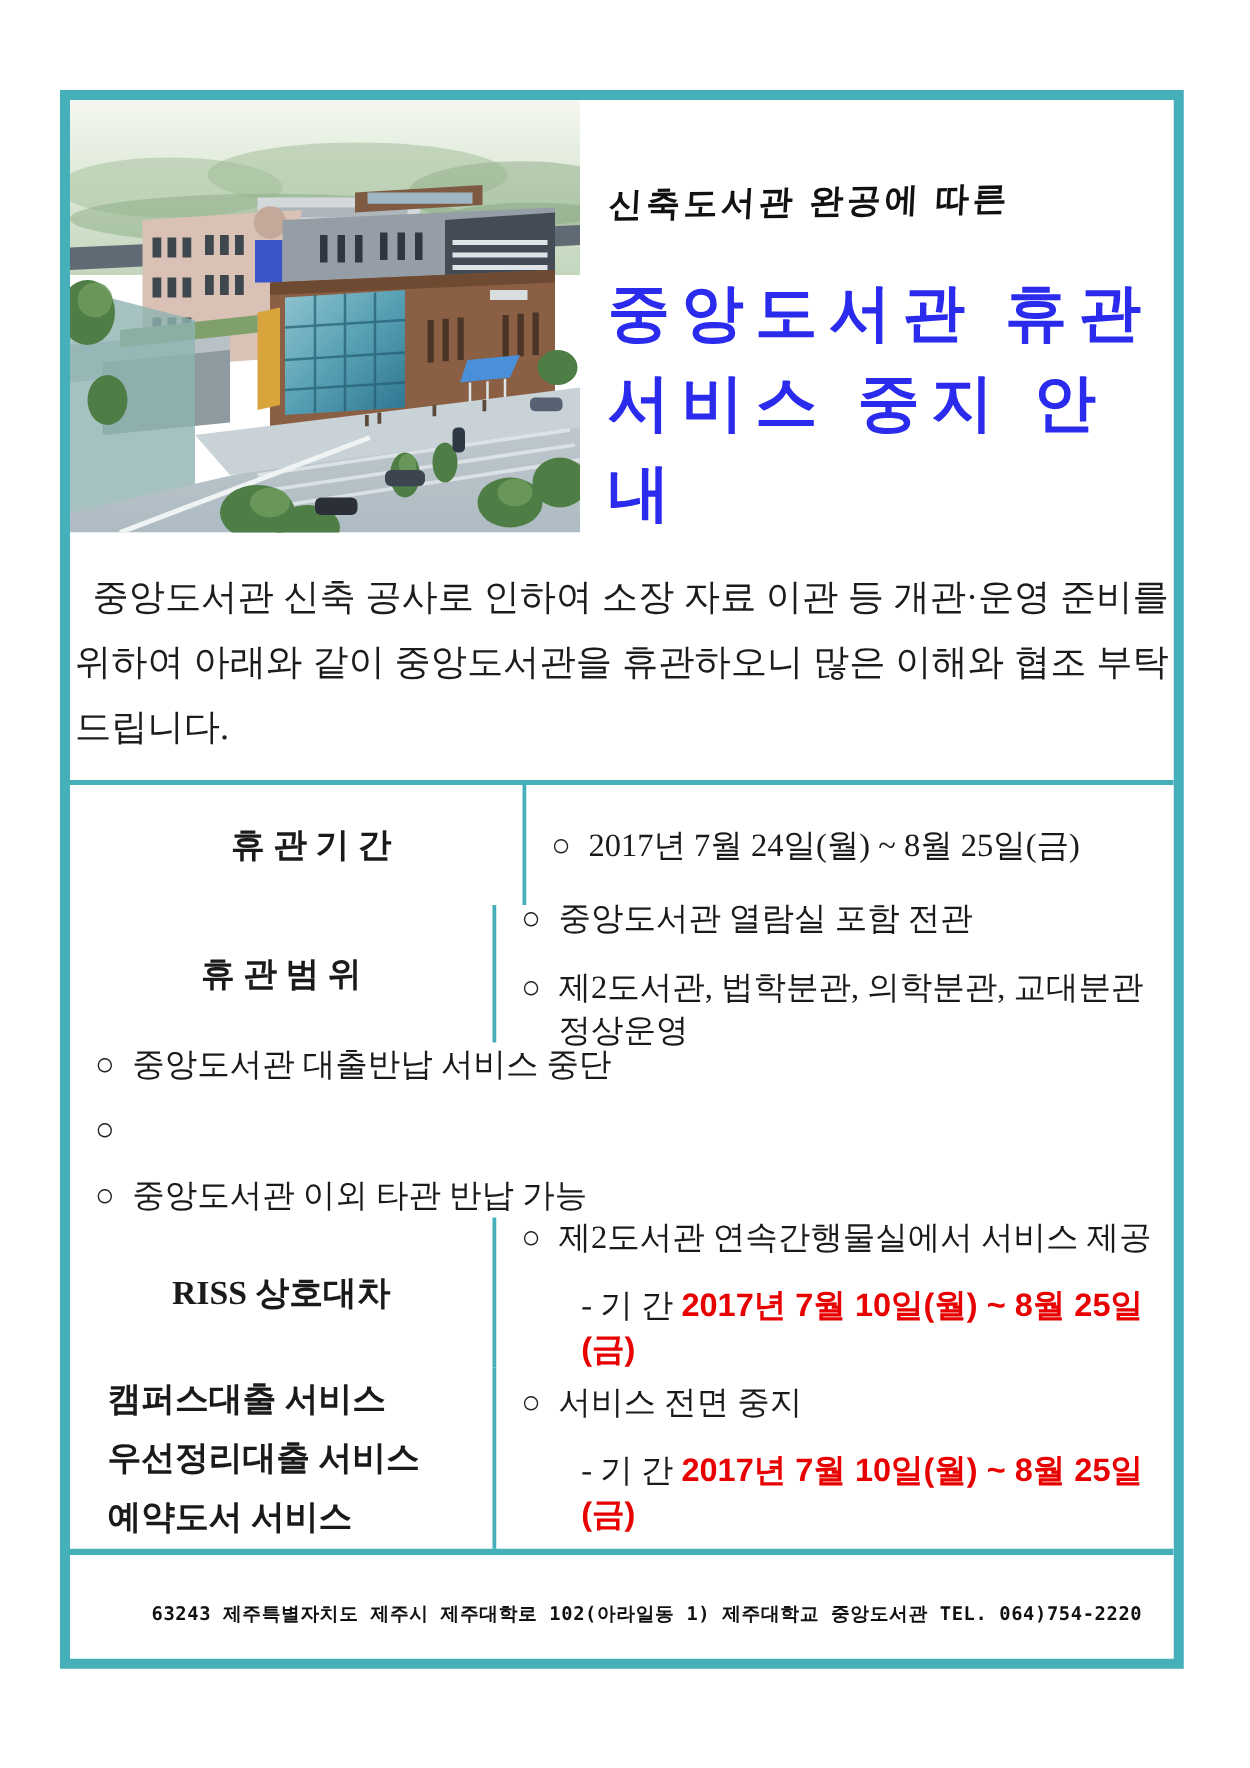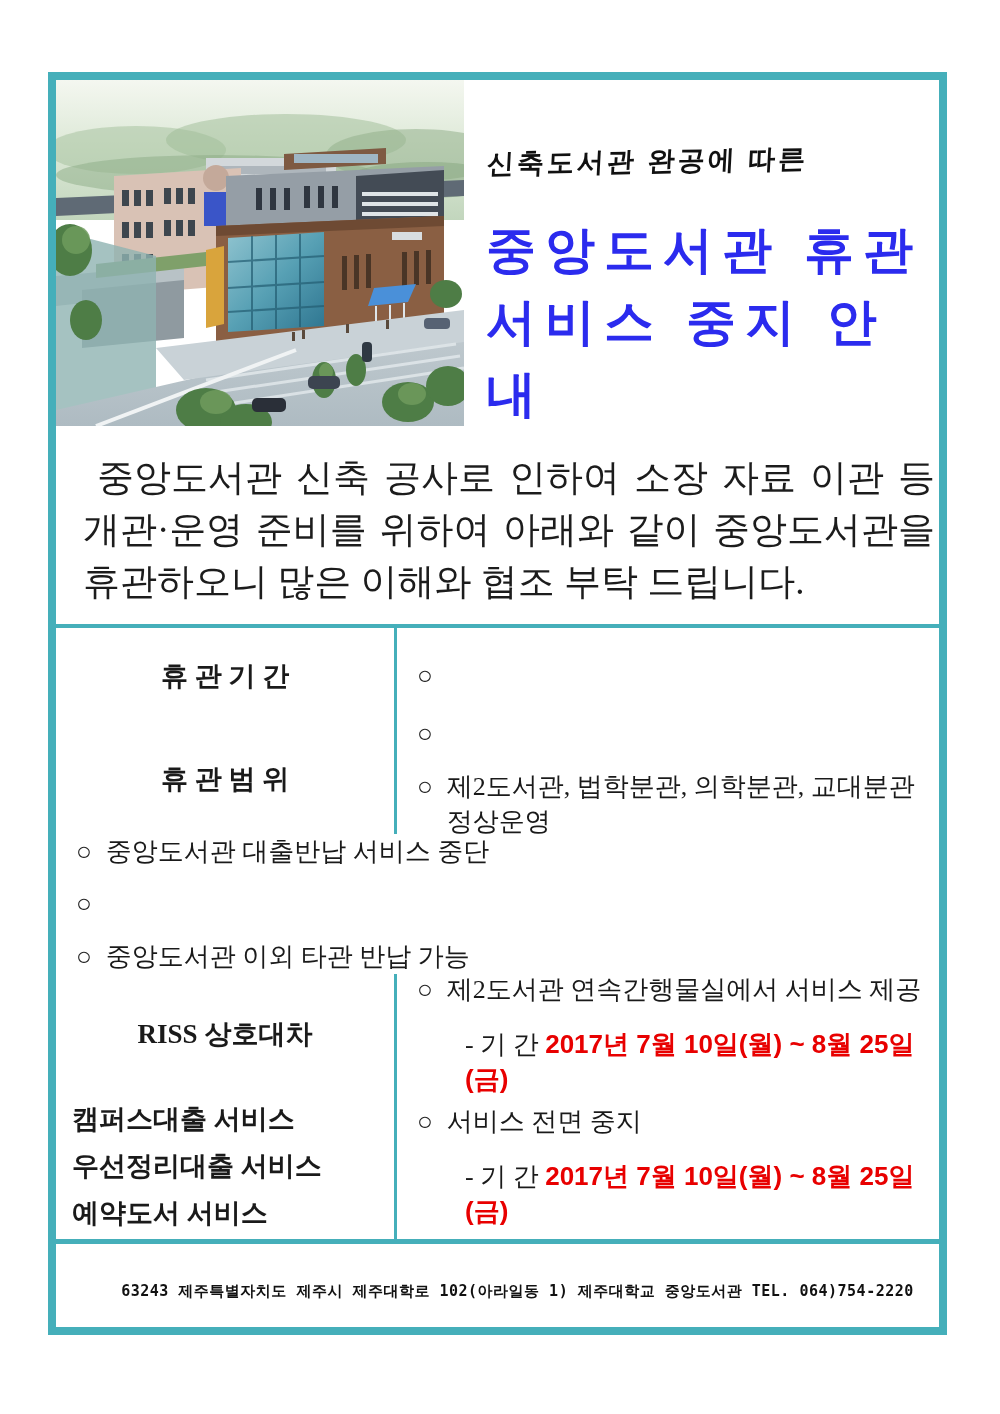--- a/index.html
+++ b/index.html
@@ -38,45 +38,44 @@
     font-weight: 700;
     font-size: 50px;
     line-height: 72px;
     letter-spacing: 9px;
     color: #2b2bee;
     white-space: pre-line;
   }
   
   .intro {
     padding: 24px 4px 0 4px;
-    font-size: 37px;
+    font-size: 29px;
     line-height: 52px;
     text-align: justify;
     text-indent: 14px;
     color: #1c1c1c;
-    margin-left: 23px;
   }
   
   .notice-table {
     margin-top: 16px;
     border-top: 4px solid #45afba;
     border-bottom: 5px solid #45afba;
   }
   .t-row { display: flex; align-items: stretch; }
   .t-label {
     width: 341px; flex: none;
     border-right: 3px solid #45afba;
     display: flex; align-items: center; justify-content: center;
     font-size: 27px;
     font-weight: 600;
     text-align: center;
   }
   .t-label.multiline {
     justify-content: flex-start;
-    padding-left: 16px;
+    padding-left: 30px;
     text-align: left;
     white-space: pre-line;
     line-height: 47px;
   }
   .t-content {
     flex: 1;
     display: flex; flex-direction: column; justify-content: center;
     padding: 14px 10px 14px 20px;
     gap: 20px;
     font-size: 26px;
@@ -87,21 +86,21 @@
     margin-right: 14px;
     color: #222222;
     flex: none;
   }
   .line-sub { padding-left: 48px; }
   .red {
     color: #e80000;
     font-family: "Liberation Sans", sans-serif;
     font-weight: 600;
   }
-  .r1 { height: 96px; }
+  .r1 { height: 96px; margin-left: 24px; }
   .r2 { height: 110px; }
   .r3 { height: 140px; }
   .r4 { height: 120px; }
   .r5 { height: 145px; }
   
   .footer {
     height: 95px;
     display: flex; flex-direction: column; align-items: center; justify-content: center;
     gap: 13px;
     font-family: "DejaVu Sans Mono", monospace;
@@ -278,29 +277,31 @@
 
   <p class="intro">중앙도서관 신축 공사로 인하여 소장 자료 이관 등 개관·운영 준비를 위하여 아래와 같이 중앙도서관을 휴관하오니 많은 이해와 협조 부탁 드립니다.</p>
 
   <div class="notice-table">
 
     <div class="t-row r1">
       <div class="t-label">휴 관 기 간</div>
       <div class="t-content">
         <div class="line-bullet">
           <span class="bullet">○</span>
+          <span>2017년 7월 24일(월) ~ 8월 25일(금)</span>
         </div>
       </div>
     </div>
 
     <div class="t-row r2">
       <div class="t-label">휴 관 범 위</div>
       <div class="t-content">
         <div class="line-bullet">
           <span class="bullet">○</span>
+          <span>중앙도서관 열람실 포함 전관</span>
         </div>
         <div class="line-bullet">
           <span class="bullet">○</span>
           <span>제2도서관, 법학분관, 의학분관, 교대분관 정상운영</span>
         </div>
       </div>
     </div>
 
     <div class="t-row r3">
       <div class="t-content">

